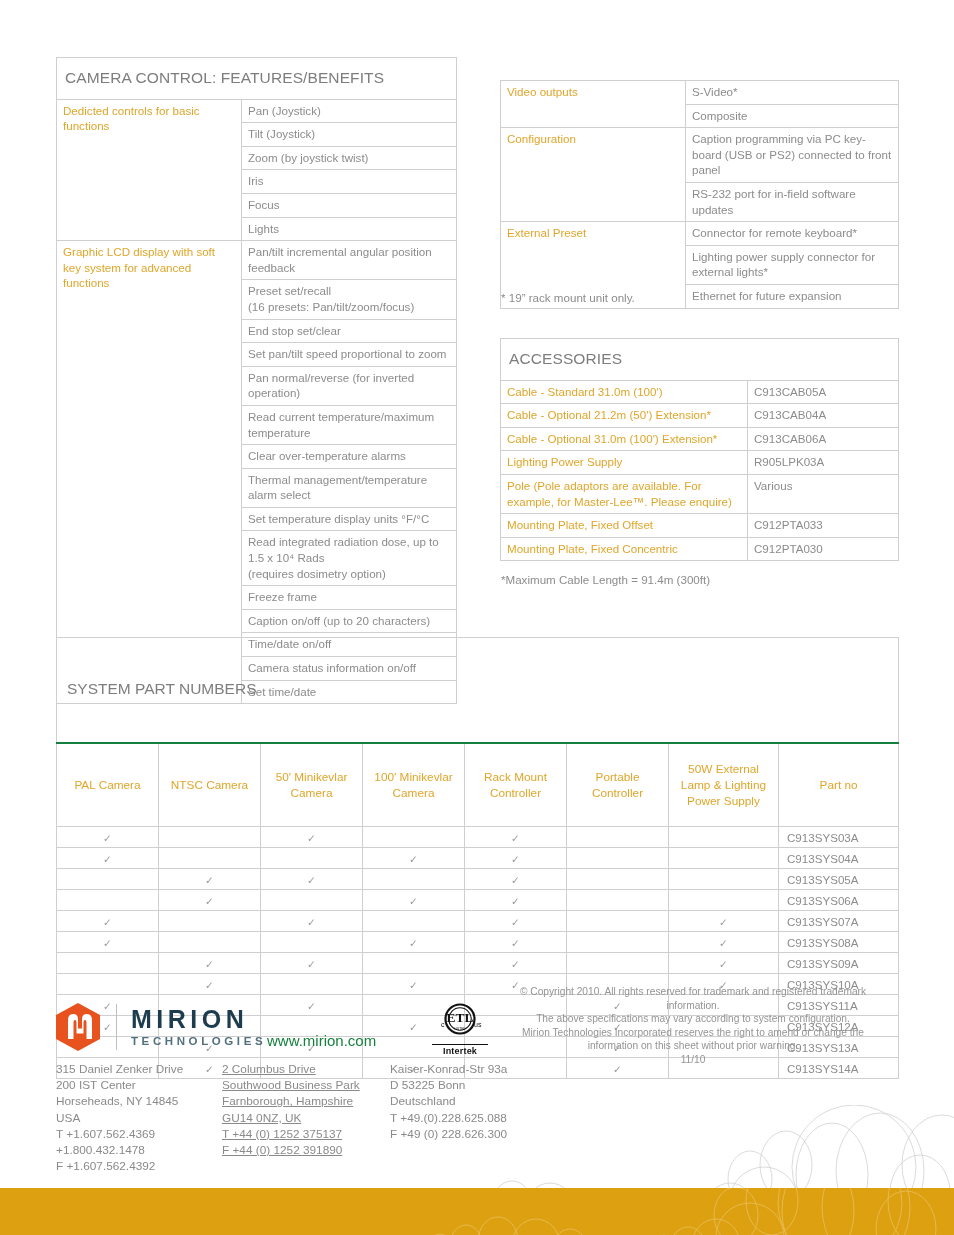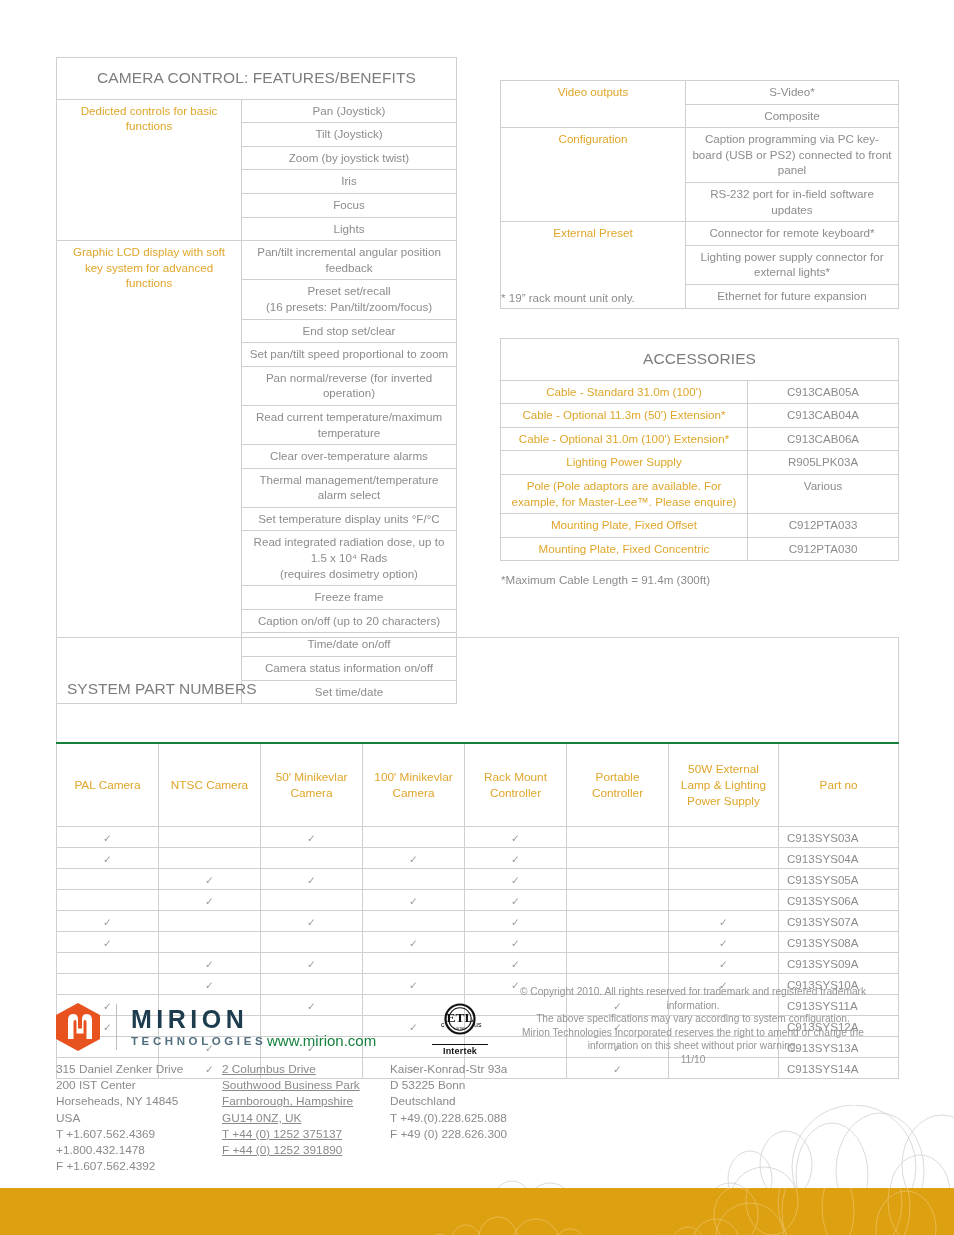--- a/index.html
+++ b/index.html
@@ -14,21 +14,20 @@
 
   
   table{border-collapse:collapse;table-layout:fixed;}
   .spec td{
     border:1px solid #cfcfcf;
     padding:3px 6px 4px 6px;
     font-size:11.6px;
     line-height:15.6px;
     vertical-align:top;
     color:#8c8c8c;
-    text-align:center;
   }
   .spec td.amber{color:#dfa62a;margin-left:8px;}
   .spec td.hdr{
     border:1px solid #cfcfcf;
     font-size:15.5px;
     color:#7d7d7d;
     letter-spacing:.1px;
     padding:12px 8px 13px 8px;
   }
 
@@ -282,21 +281,21 @@
       </colgroup>
     <tbody id="acc-body">
         <tr>
           <td class="hdr" colspan="2">ACCESSORIES</td>
         </tr>
         <tr>
           <td class="amber">Cable - Standard 31.0m (100')</td>
           <td>C913CAB05A</td>
         </tr>
         <tr>
-          <td class="amber">Cable - Optional 11.3m (50') Extension*</td>
+          <td class="amber">Cable - Optional 21.2m (50') Extension*</td>
           <td>C913CAB04A</td>
         </tr>
         <tr>
           <td class="amber">Cable - Optional 31.0m (100') Extension*</td>
           <td>C913CAB06A</td>
         </tr>
         <tr>
           <td class="amber">Lighting Power Supply</td>
           <td>R905LPK03A</td>
         </tr>

